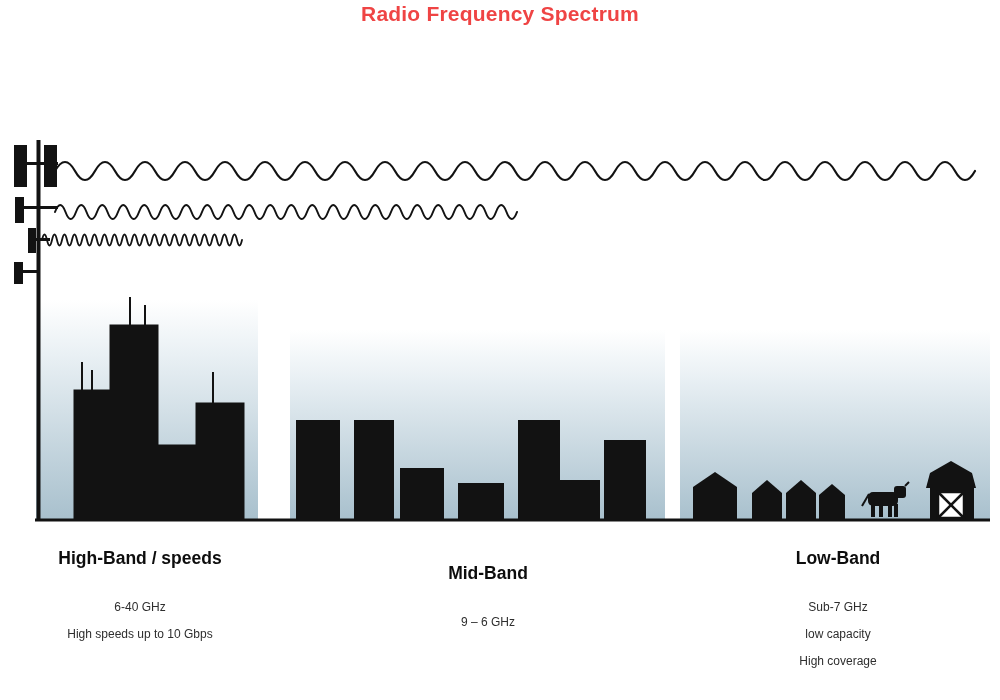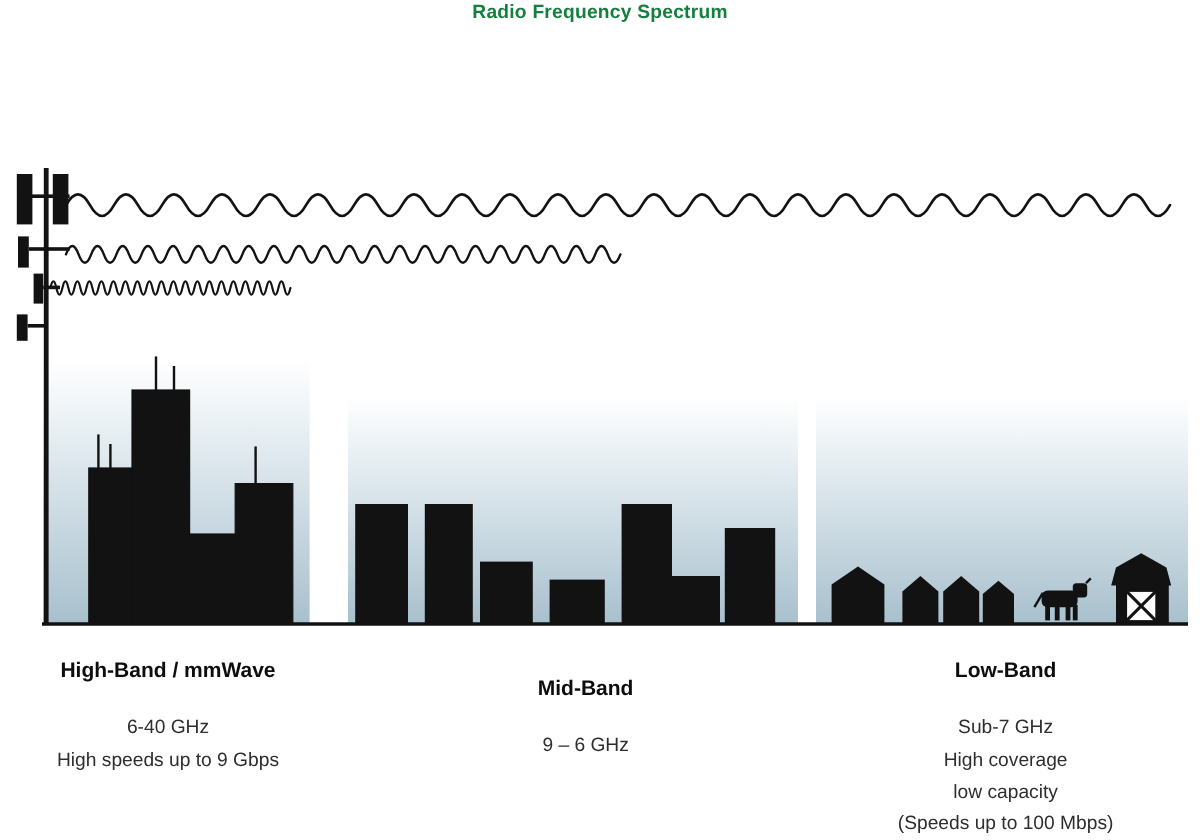--- a/index.html
+++ b/index.html
@@ -9,35 +9,35 @@
     background:#ffffff;
     overflow:hidden;
     font-family:"Liberation Sans", sans-serif;
     color:#111;
   }
   .title{
     position:absolute;
     top:2px;left:0;width:1000px;
     margin:0;
     text-align:center;
-    font-size:16px;
+    font-size:21px;
     font-weight:700;
     letter-spacing:0.2px;
-    color:#15803d;
+    color:#ef4444;
   }
   .diagram-svg{position:absolute;top:0;left:0;}
   .band-label{position:absolute;top:548px;text-align:center;}
   .band-name{
     font-size:17.5px;
     font-weight:700;
     color:#0d0d0d;
     margin-bottom:25px;
   }
   .band-line{
-    font-size:16px;
+    font-size:12px;
     line-height:26.8px;
     color:#2e2e2e;
   }
 </style>
 </head>
 <body>
 
 <div class="stage">
 
   <h1 class="title">Radio Frequency Spectrum</h1>
@@ -117,31 +117,30 @@
         <rect x="938" y="492" width="26" height="26" fill="#ffffff" stroke="#121212" stroke-width="2.5"></rect>
         <line x1="938" y1="492" x2="964" y2="518" stroke="#121212" stroke-width="2.5"></line>
         <line x1="964" y1="492" x2="938" y2="518" stroke="#121212" stroke-width="2.5"></line>
       </g>
     </g>
 
     <line x1="35" y1="520" x2="990" y2="520" stroke="#121212" stroke-width="3"></line>
   </svg>
 
   <div class="band-label" style="left:20px;width:240px;">
-    <div class="band-name">High-Band / mmWave</div>
+    <div class="band-name">High-Band / speeds</div>
     <div class="band-line">6-40 GHz</div>
-    <div class="band-line">High speeds up to 9 Gbps</div>
+    <div class="band-line">High speeds up to 10 Gbps</div>
   </div>
 
   <div class="band-label" style="left:368px;width:240px;margin-top:15px;">
     <div class="band-name">Mid-Band</div>
     <div class="band-line">9 – 6 GHz</div>
   </div>
 
   <div class="band-label" style="left:688px;width:300px;">
     <div class="band-name">Low-Band</div>
     <div class="band-line">Sub-7 GHz</div>
+    <div class="band-line">low capacity</div>
     <div class="band-line">High coverage</div>
-    <div class="band-line">low capacity</div>
-    <div class="band-line">(Speeds up to 100 Mbps)</div>
   </div>
 
 </div>
 
 </body></html>

